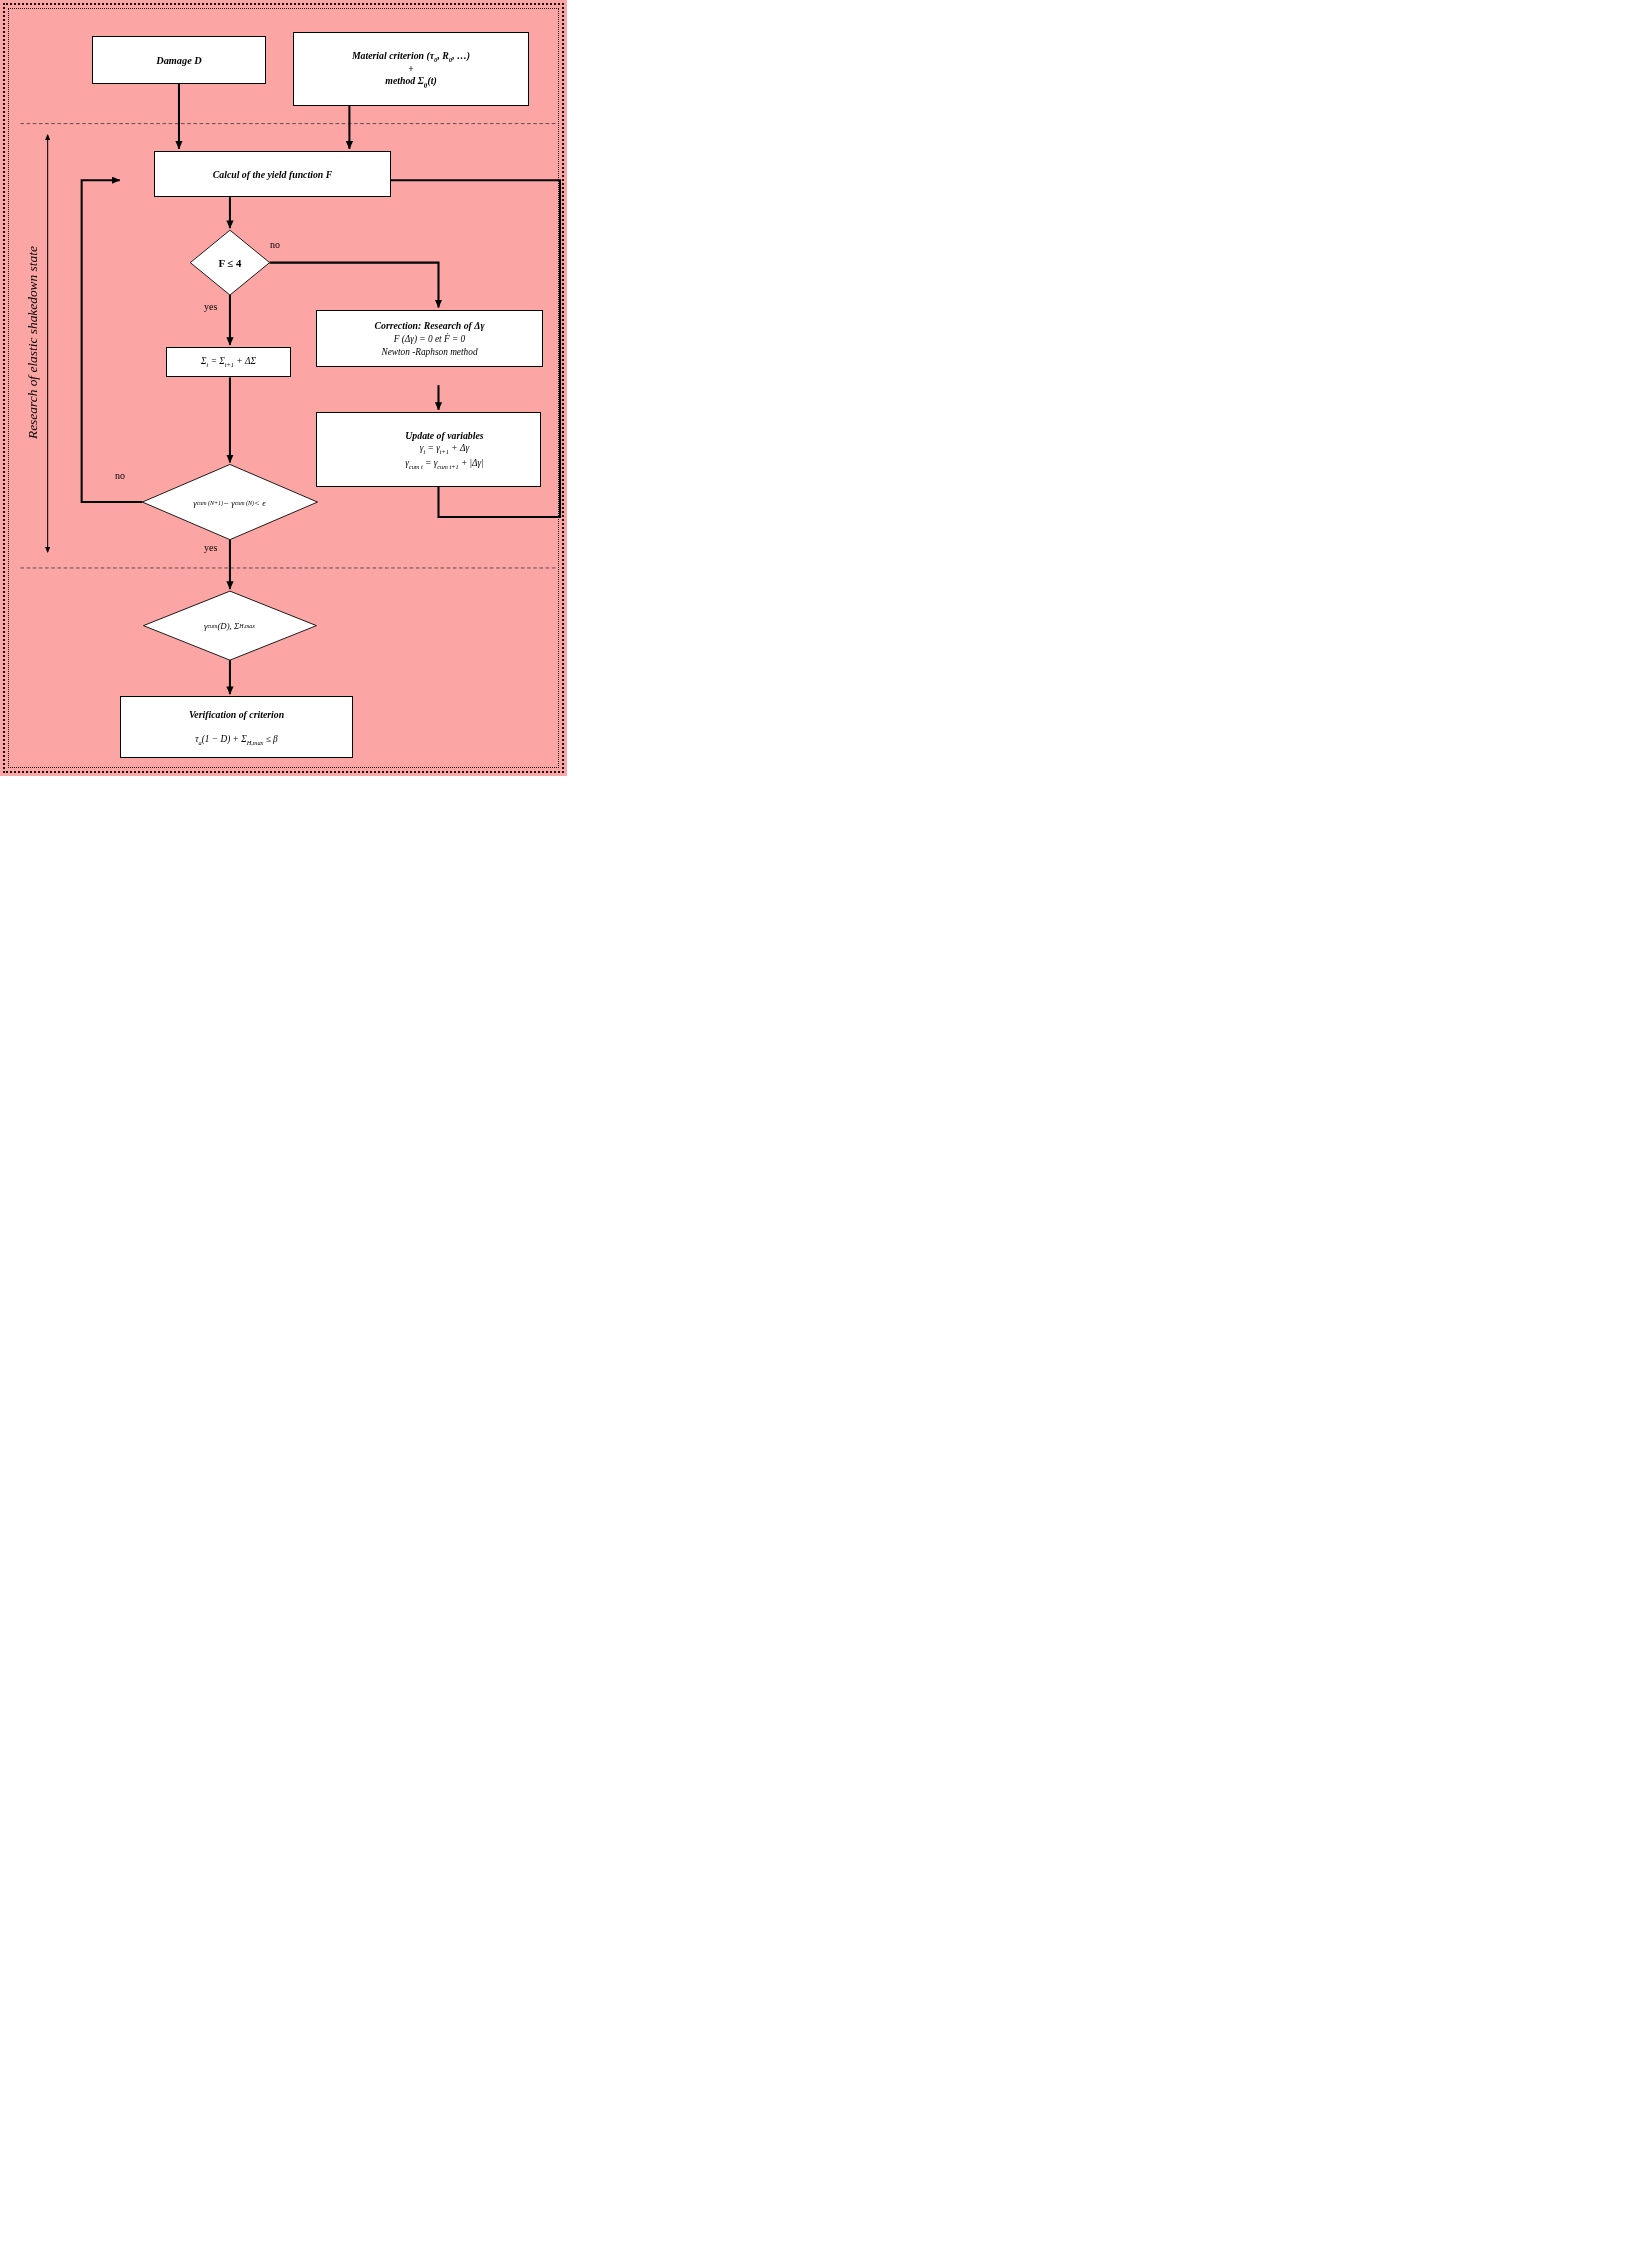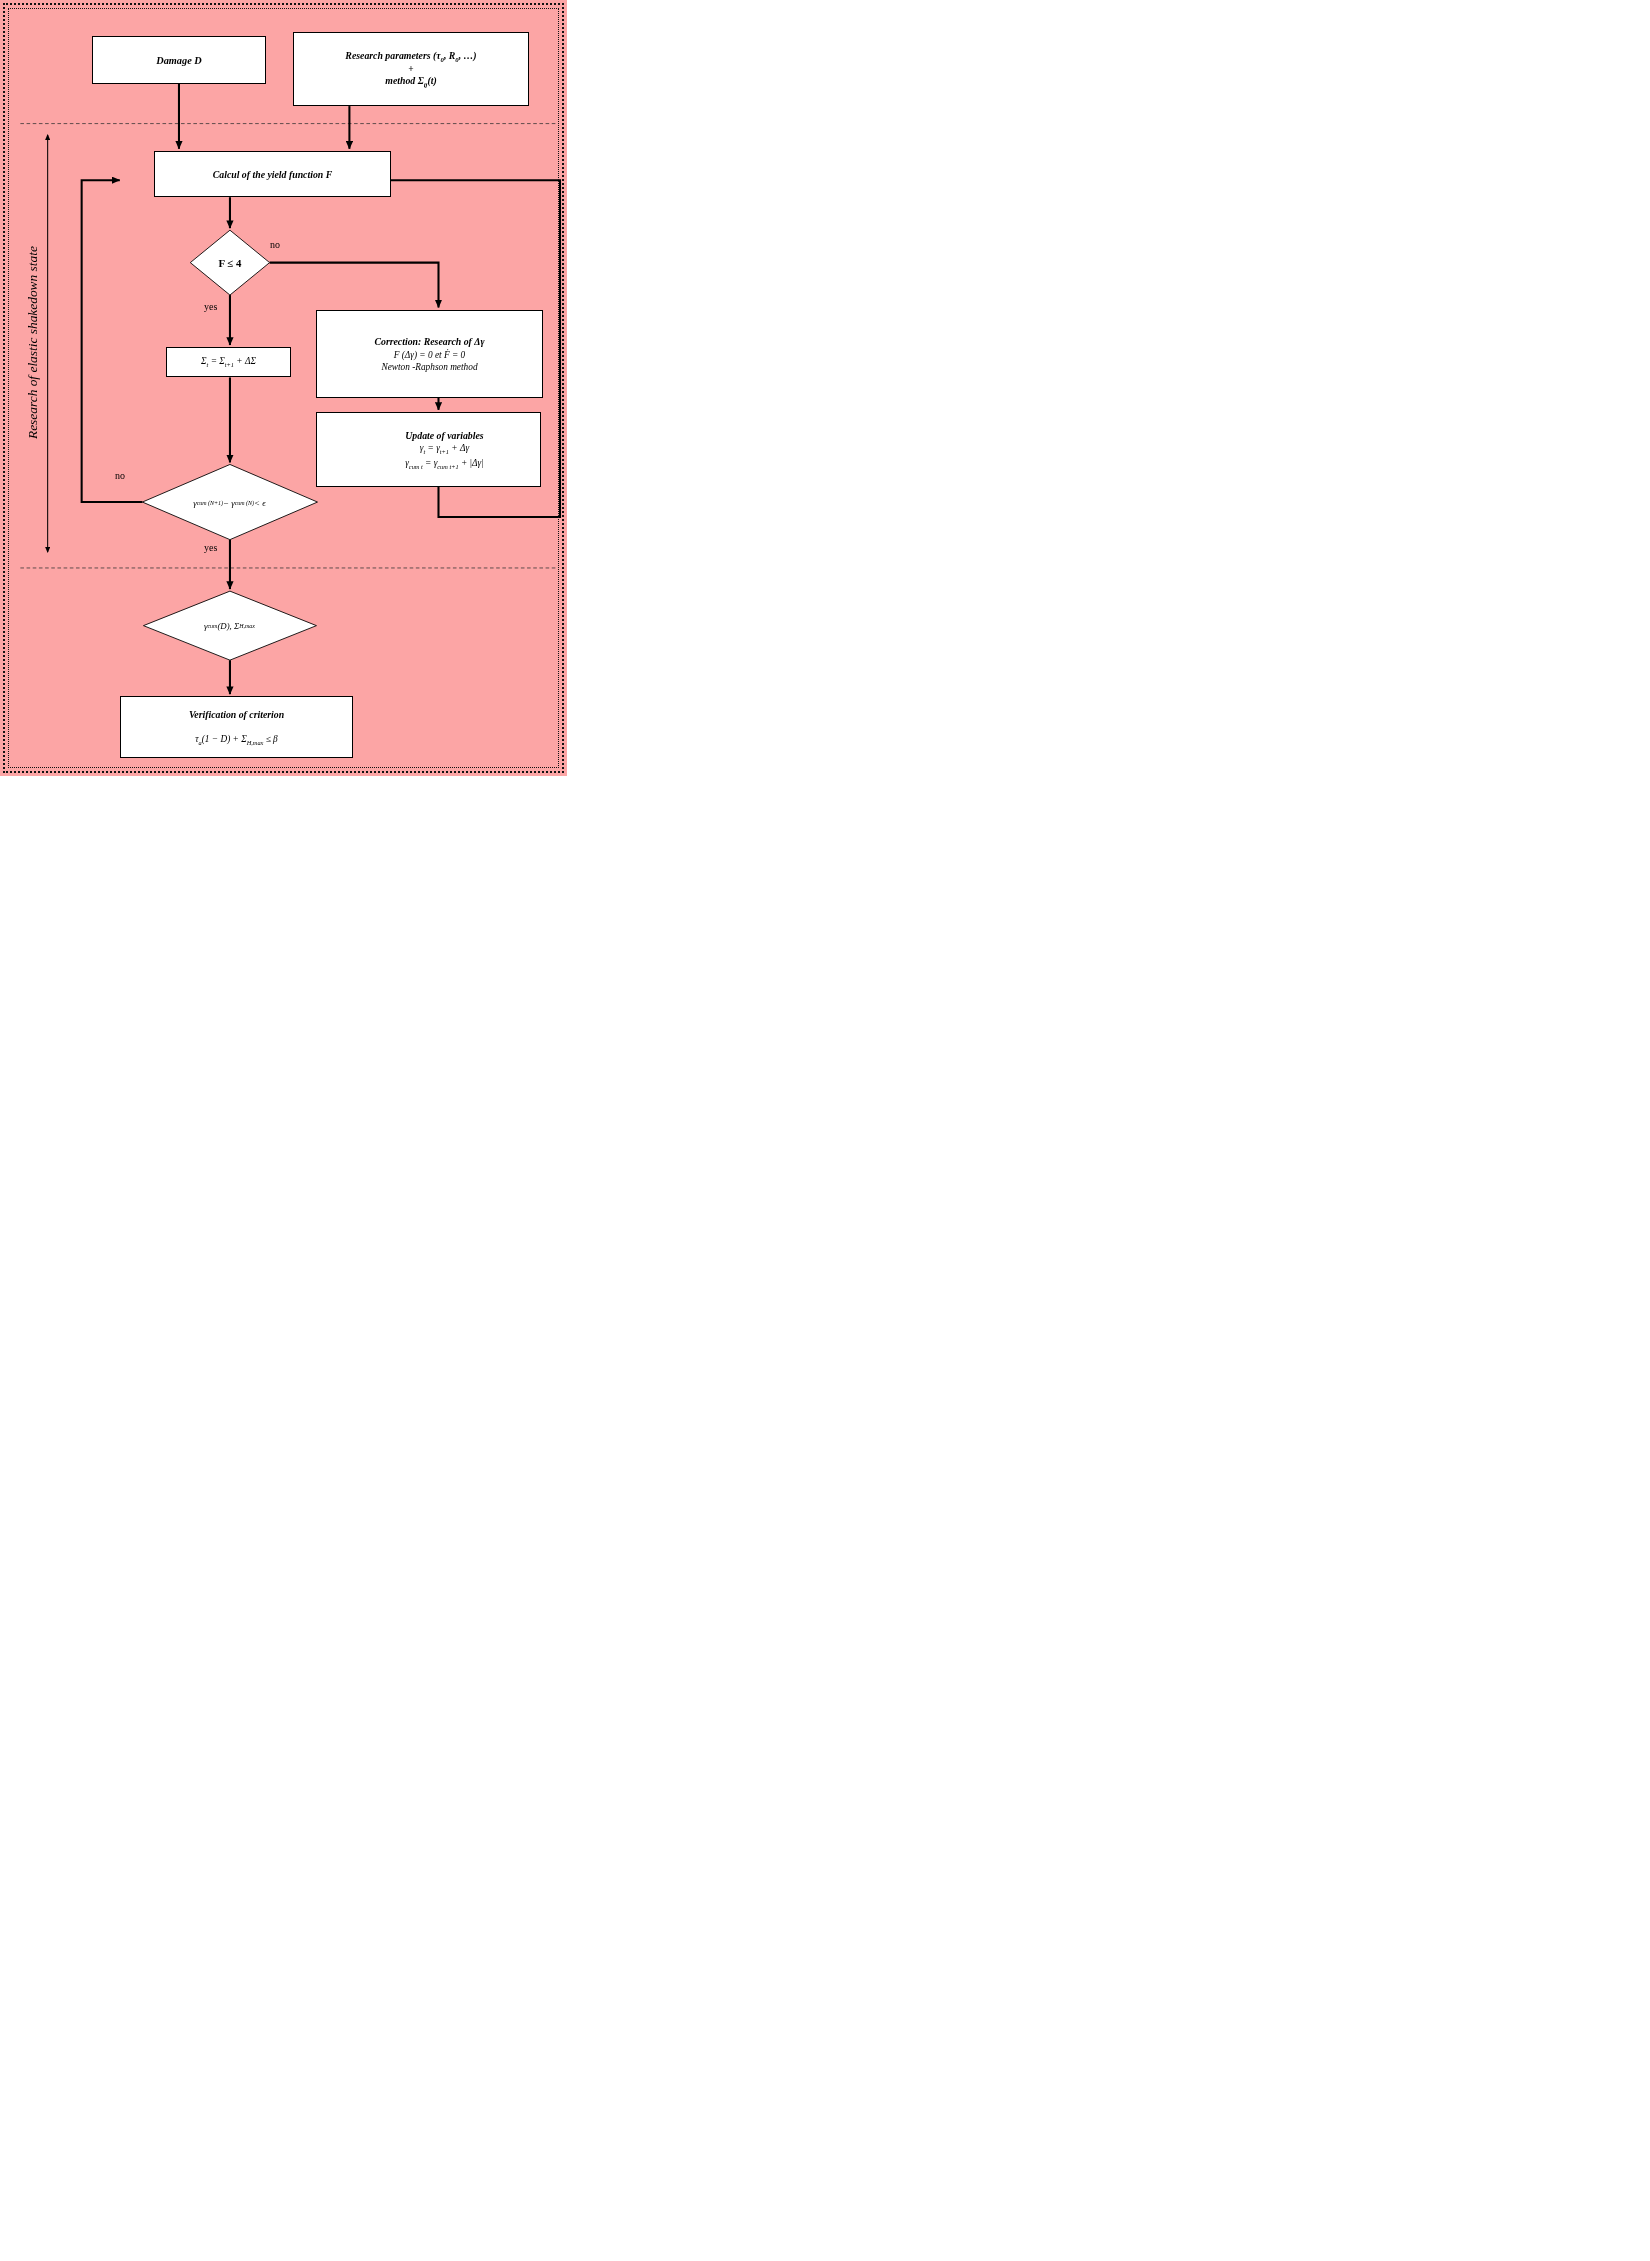--- a/index.html
+++ b/index.html
@@ -19,21 +19,21 @@
 
   .box {
     position:absolute; background:#fff; border:0.9px solid #000;
     display:flex; flex-direction:column; align-items:center; justify-content:center;
     text-align:center; gap:2.6px; padding:2.1px 4.1px;
   }
   #box-damage       { left:92px; top:36px;   width:174px; height:48px;  }
   #box-material     { left:293px; top:32px;   width:236px; height:74px; gap:1px; }
   #box-calcul       { left:122px; top:151px;  width:237px; height:46px;margin-left:32px;  }
   #box-sigma        { left:166px; top:347px;  width:125px; height:30px;  }
-  #box-correction   { left:316px; top:310px;  width:227px; height:88px; }
+  #box-correction   { left:316px; top:310px;  width:227px; height:57px; }
   #box-update       { left:316px; top:412px;  width:225px; height:75px;padding-left:36px; }
   #box-verification { left:120px; top:696px; width:233px; height:62px; gap:14px; }
 
   .dtext {
     position:absolute; display:flex; align-items:center; justify-content:center;
     text-align:center;
   }
   #dt-f    { left:198px; top:251px;  width:64px; height:23px; }
   #dt-conv { left:152px; top:491px;  width:155px; height:23px; }
   #dt-res  { left:152px; top:614px; width:155px; height:23px; }
@@ -93,21 +93,21 @@
     <polygon class="diamond" points="446,447 523,510 446,573 369,510"></polygon>
     <polygon class="diamond" points="446,902 616,975 446,1048 276,975"></polygon>
     <polygon class="diamond" points="446,1148 614,1215 446,1282 278,1215"></polygon>
   </svg>
 
   <div class="box" id="box-damage">
     <div class="bi f20">Damage D</div>
   </div>
 
   <div class="box" id="box-material">
-    <div class="bi f19"><span>Research parameters (τ</span><sub>0</sub><span>,  R</span><sub>0</sub><span>, …)</span></div>
+    <div class="bi f19"><span>Material criterion (τ</span><sub>0</sub><span>,  R</span><sub>0</sub><span>, …)</span></div>
     <div class="bi f18">+</div>
     <div class="bi f19"><span>method Σ</span><sub>ij</sub><span>(t)</span></div>
   </div>
 
   <div class="box" id="box-calcul">
     <div class="bi f19">Calcul of the yield function F</div>
   </div>
 
   <div class="box" id="box-sigma">
     <div class="it f18"><span>Σ</span><sub>t</sub><span> = Σ</span><sub>t+1</sub><span> + ΔΣ</span></div>

